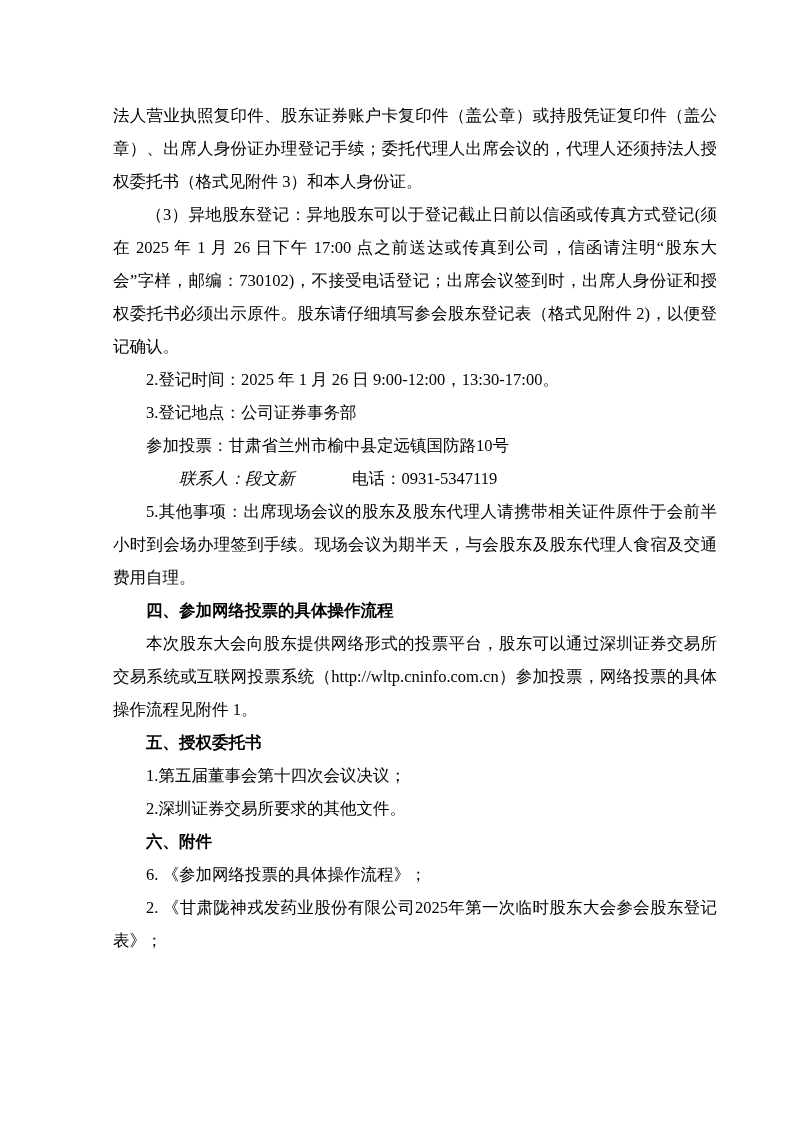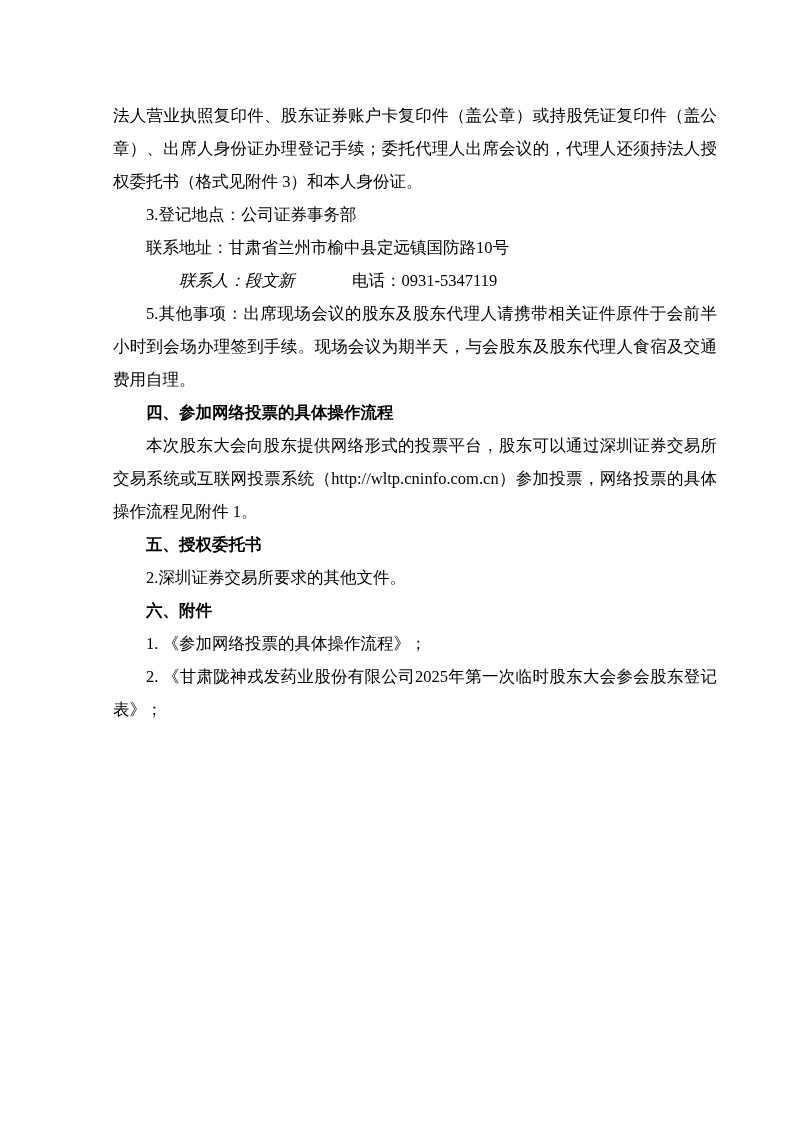--- a/index.html
+++ b/index.html
@@ -41,43 +41,46 @@
     font-style: italic;
   }
 </style>
 </head>
 <body>
 
 <div class="page">
 
   <p class="para no-indent">法人营业执照复印件、股东证券账户卡复印件（盖公章）或持股凭证复印件（盖公章）、出席人身份证办理登记手续；委托代理人出席会议的，代理人还须持法人授权委托书（格式见附件 3）和本人身份证。</p>
 
+  <p class="para">（3）异地股东登记：异地股东可以于登记截止日前以信函或传真方式登记(须在 2025 年 1 月 26 日下午 17:00 点之前送达或传真到公司，信函请注明“股东大会”字样，邮编：730102)，不接受电话登记；出席会议签到时，出席人身份证和授权委托书必须出示原件。股东请仔细填写参会股东登记表（格式见附件 2)，以便登记确认。</p>
 
+  <p class="para">2.登记时间：2025 年 1 月 26 日 9:00-12:00，13:30-17:00。</p>
 
   <p class="para">3.登记地点：公司证券事务部</p>
 
 
-  <p class="para">联系地址：甘肃省兰州市榆中县定远镇国防路10号</p>
+  <p class="para">参加投票：甘肃省兰州市榆中县定远镇国防路10号</p>
 
   <p class="para">
     <span class="contact-left">联系人：段文新</span><span>电话：0931-5347119</span>
   </p>
 
 
   <p class="para">5.其他事项：出席现场会议的股东及股东代理人请携带相关证件原件于会前半小时到会场办理签到手续。现场会议为期半天，与会股东及股东代理人食宿及交通费用自理。</p>
 
   <p class="para heading">四、参加网络投票的具体操作流程</p>
 
   <p class="para">本次股东大会向股东提供网络形式的投票平台，股东可以通过深圳证券交易所交易系统或互联网投票系统（http://wltp.cninfo.com.cn）参加投票，网络投票的具体操作流程见附件 1。</p>
 
   <p class="para heading">五、授权委托书</p>
 
+  <p class="para">1.第五届董事会第十四次会议决议；</p>
 
   <p class="para">2.深圳证券交易所要求的其他文件。</p>
 
   <p class="para heading">六、附件</p>
 
-  <p class="para">1. 《参加网络投票的具体操作流程》；</p>
+  <p class="para">6. 《参加网络投票的具体操作流程》；</p>
 
   <p class="para">2. 《甘肃陇神戎发药业股份有限公司2025年第一次临时股东大会参会股东登记表》；</p>
 
 
 </div>
 
 </body></html>

